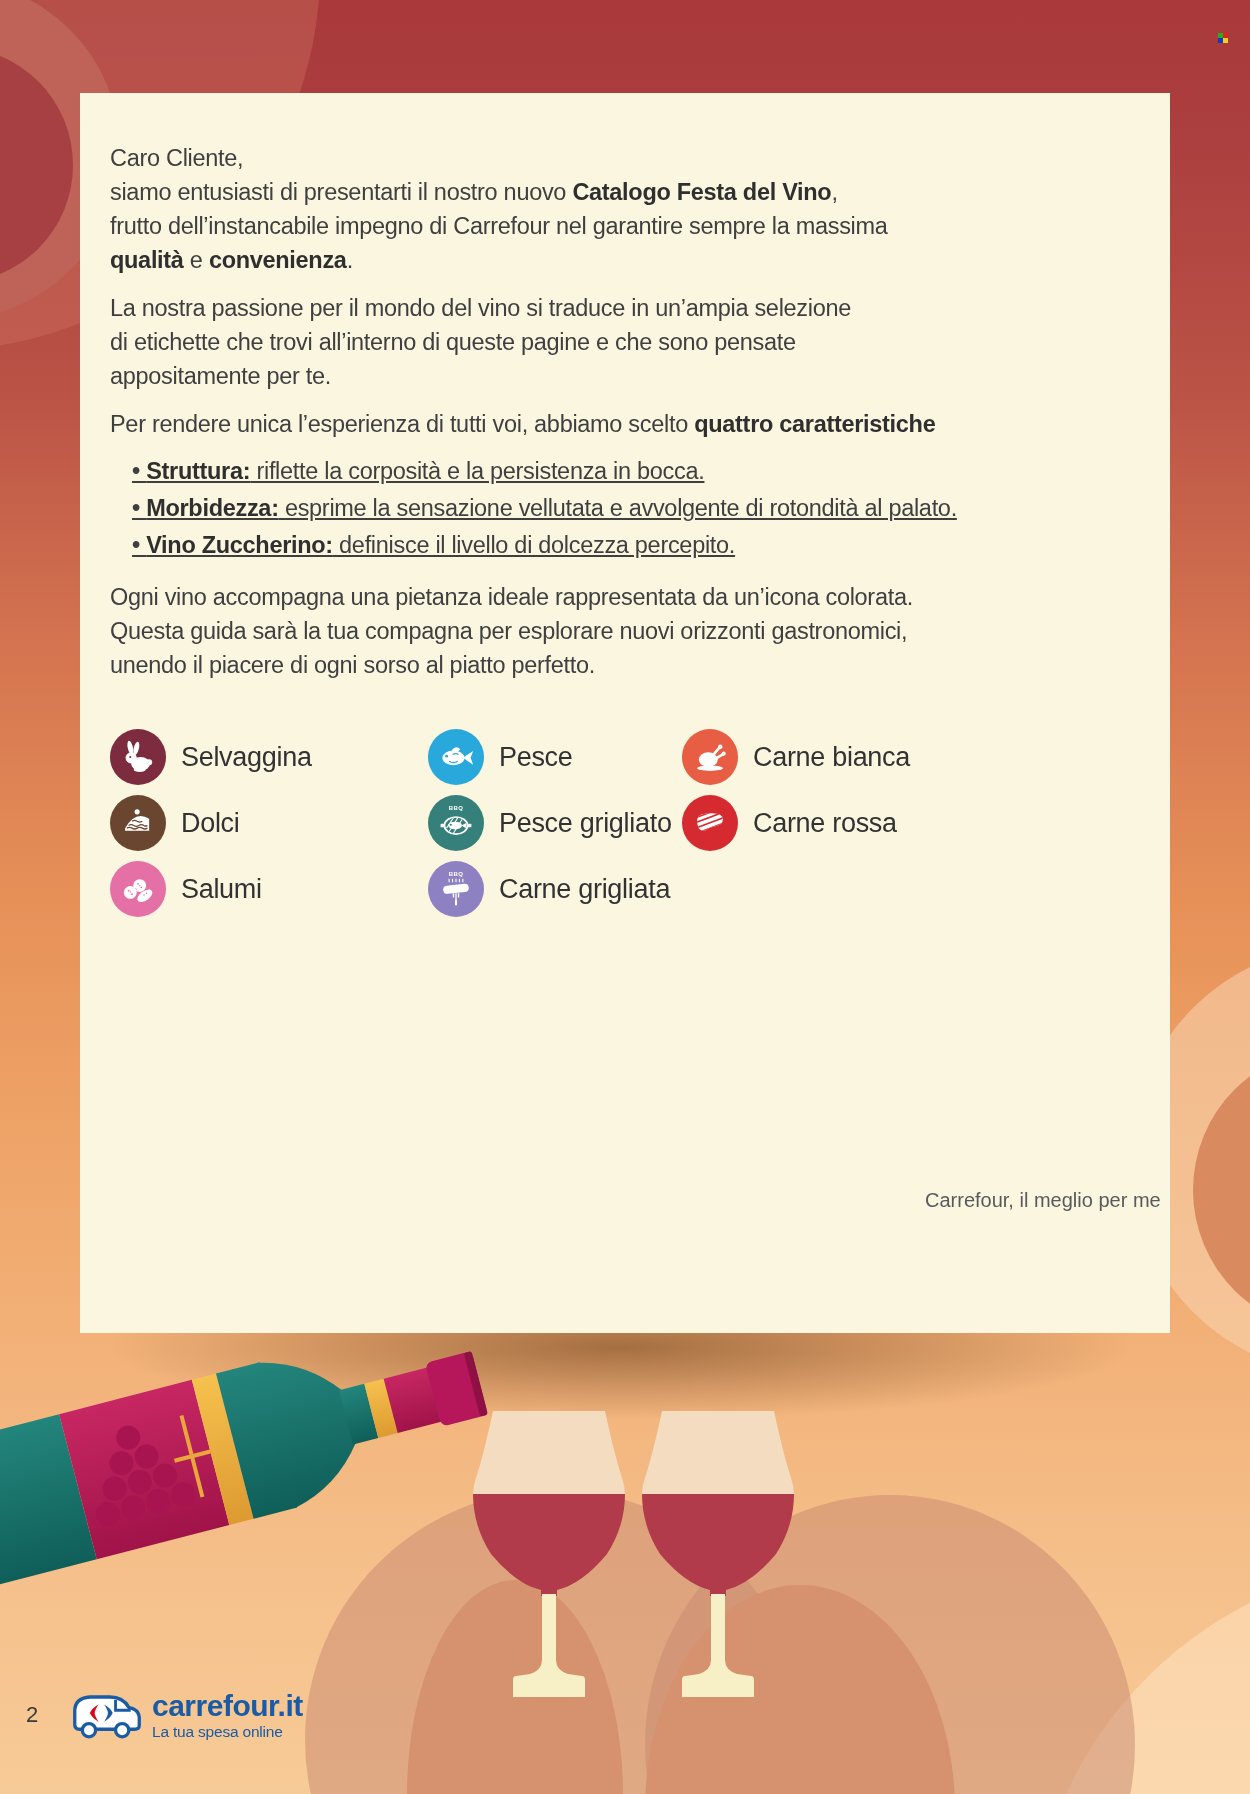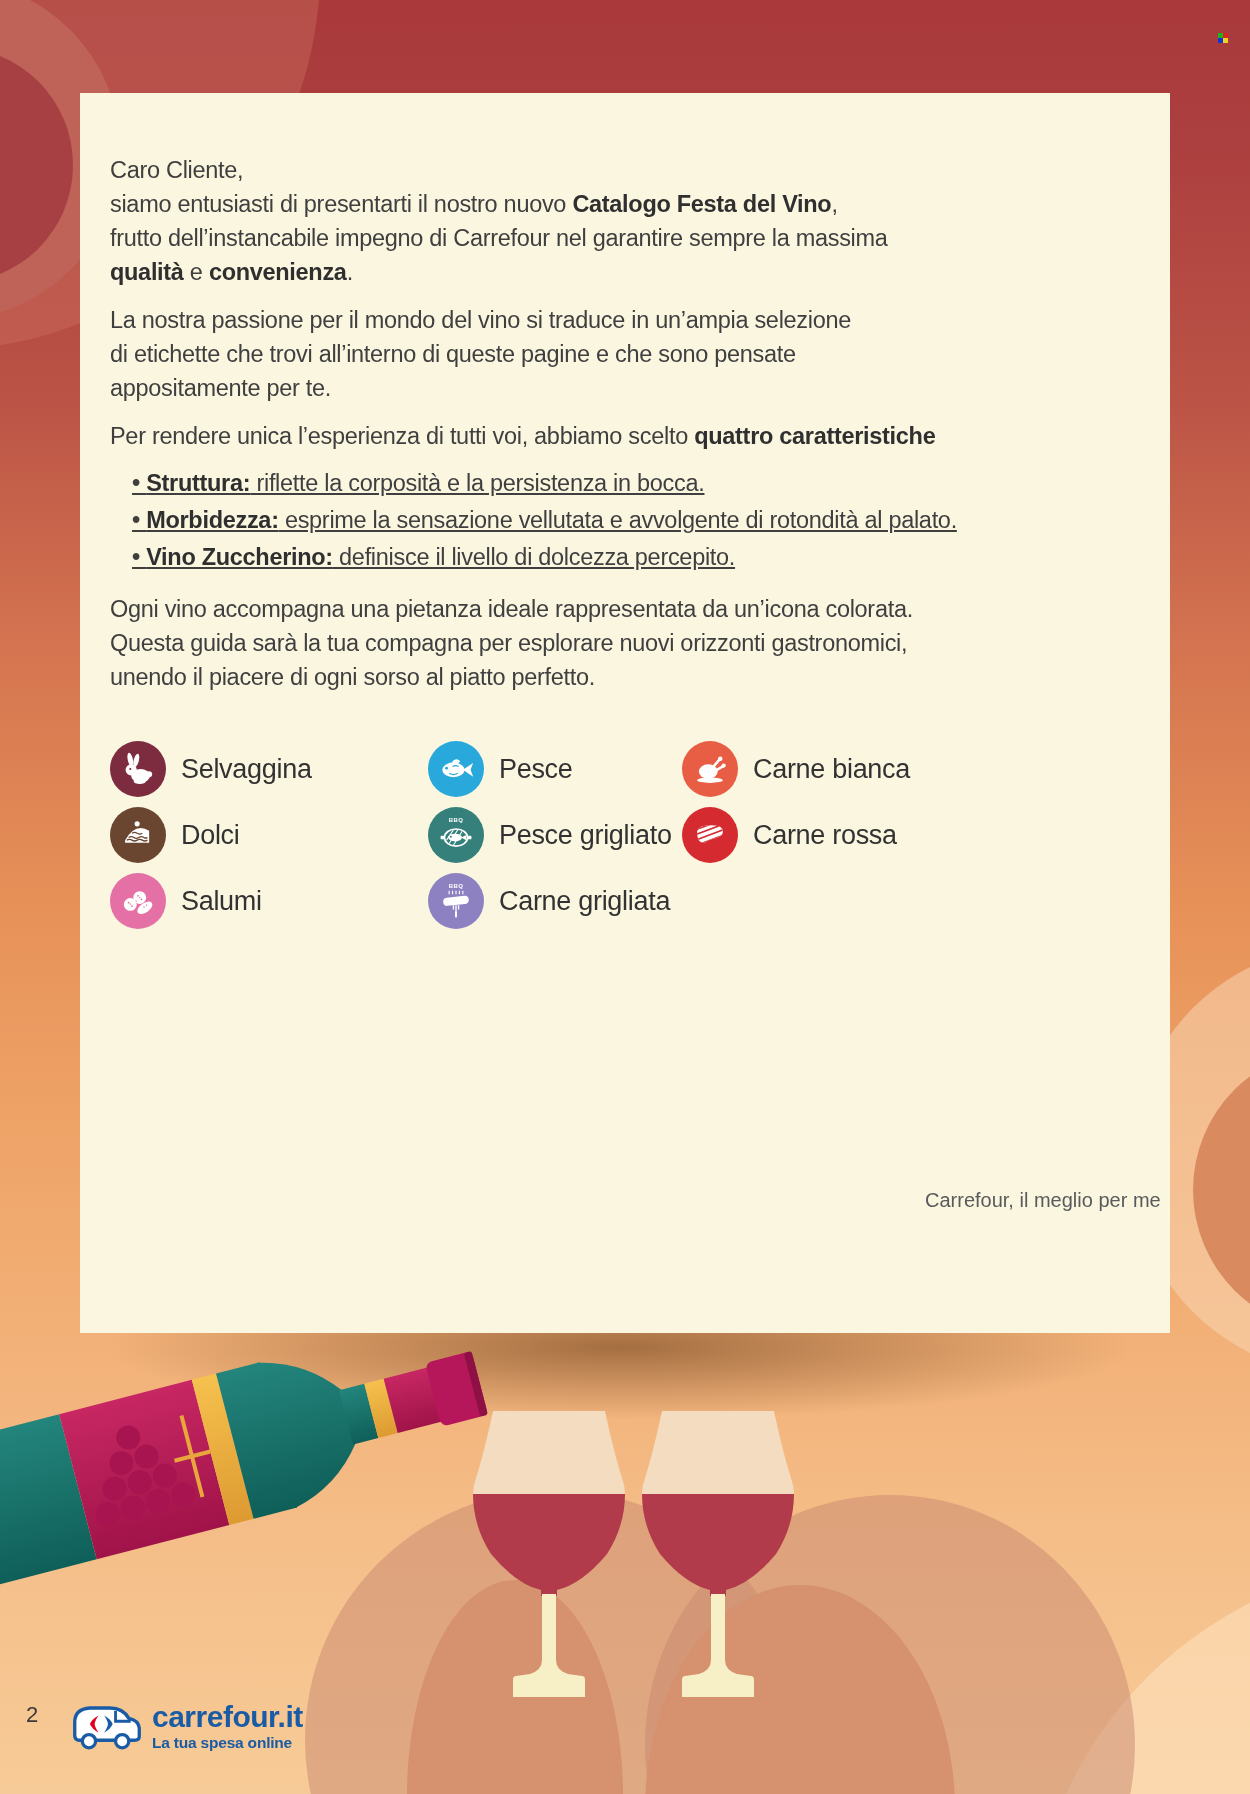--- a/index.html
+++ b/index.html
@@ -16,21 +16,21 @@
   .d5{left:1193px;top:1048px;width:284px;height:284px;background:#d98a5f;}
   .d6{left:1030px;top:1560px;width:800px;height:800px;background:rgba(255,230,198,.5);}
   .b1{left:305px;top:1490px;width:500px;height:500px;background:rgba(200,135,112,.5);}
   .b2{left:645px;top:1495px;width:490px;height:500px;background:rgba(200,135,112,.5);}
   .b3{left:407px;top:1580px;width:216px;height:430px;background:#d6916e;}
   .b4{left:645px;top:1585px;width:310px;height:450px;background:#d6916e;}
   .card-shadow{position:absolute;left:-60px;top:1280px;width:1480px;height:240px;
     background:radial-gradient(ellipse 48% 42% at 46% 28%, rgba(88,44,10,.5), rgba(88,44,10,0) 72%);}
   .card{
     position:absolute;left:80px;top:93px;width:1090px;height:1240px;background:#fbf6df;
-    box-sizing:border-box;padding:60px 30px 0 30px;color:#3f3f40;z-index:5;
+    box-sizing:border-box;padding:48px 30px 0 30px;color:#3f3f40;z-index:5;
   }
   .card-text{font-size:23.5px;line-height:34px;letter-spacing:-.3px;}
   .card-text .ln{display:block;white-space:nowrap;}
   .para{margin:0 0 14px 0;}
   .para.tight{margin-bottom:12px;}
   strong{font-weight:700;color:#2f2f30;}
   ul.features{list-style:none;margin:10px 0 16px 0;padding:0 0 0 22px;text-decoration:underline;}
   ul.features li{font-size:23.5px;line-height:37px;letter-spacing:-.3px;white-space:nowrap;}
   ul.features li::before{content:"• ";font-weight:700;}
   .cat-grid{
@@ -40,24 +40,24 @@
   .cat{display:flex;align-items:center;}
   .cat-circle{width:56px;height:56px;border-radius:50%;flex:0 0 auto;
     display:flex;align-items:center;justify-content:center;border:2.5px solid transparent;box-sizing:border-box;}
   .cat-circle svg{display:block;width:48px;height:48px;}
   .cat-label{font-size:27px;font-weight:400;color:#323233;margin-left:15px;letter-spacing:-.3px;white-space:nowrap;}
   .signature{position:absolute;left:845px;top:1089px;font-size:20px;line-height:37px;color:#595a5c;}
   .bottle{position:absolute;left:-404px;top:1410px;transform:rotate(-14.5deg);transform-origin:450px 85px;z-index:3;}
   .glass{position:absolute;top:1408px;z-index:4;}
   .footer{position:absolute;left:0;top:1680px;width:100%;height:80px;z-index:6;}
   .page-num{position:absolute;left:26px;top:22px;font-size:22px;color:#3a3a3a;}
-  .logo-group{position:absolute;left:70px;top:17px;display:flex;align-items:center;cursor:pointer;}
+  .logo-group{position:absolute;left:70px;top:6px;display:flex;align-items:center;cursor:pointer;}
   .logo-text{margin-left:8px;line-height:1;}
   .brand{font-size:30px;font-weight:700;letter-spacing:-.5px;}
-  .tagline{font-size:15.5px;font-weight:700;margin-top:3px;letter-spacing:-.2px;}
+  .tagline{font-size:15.5px;font-weight:400;margin-top:3px;letter-spacing:-.2px;}
   .corner-mark{position:absolute;left:1218px;top:33px;width:10px;height:10px;display:grid;
     grid-template-columns:5px 5px;grid-template-rows:5px 5px;z-index:7;}
   .corner-mark span{display:block;width:5px;height:5px;}
   .bbq-label{font-size:7px;font-weight:700;letter-spacing:.5px;}
 </style>
 </head>
 <body>
 
 <div id="stage">
 

